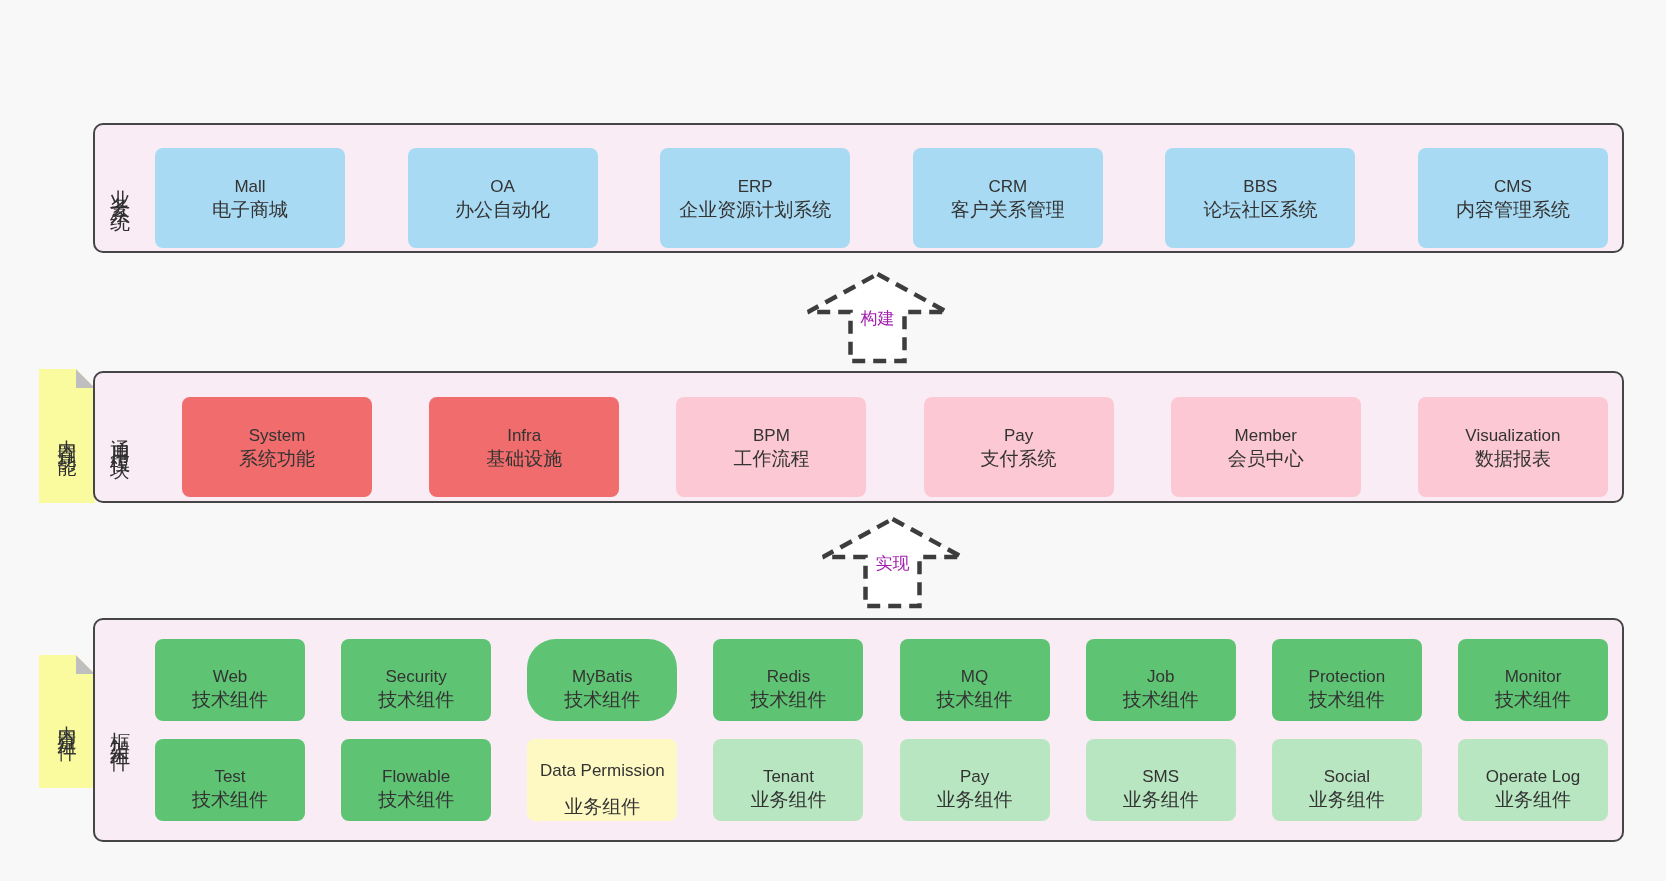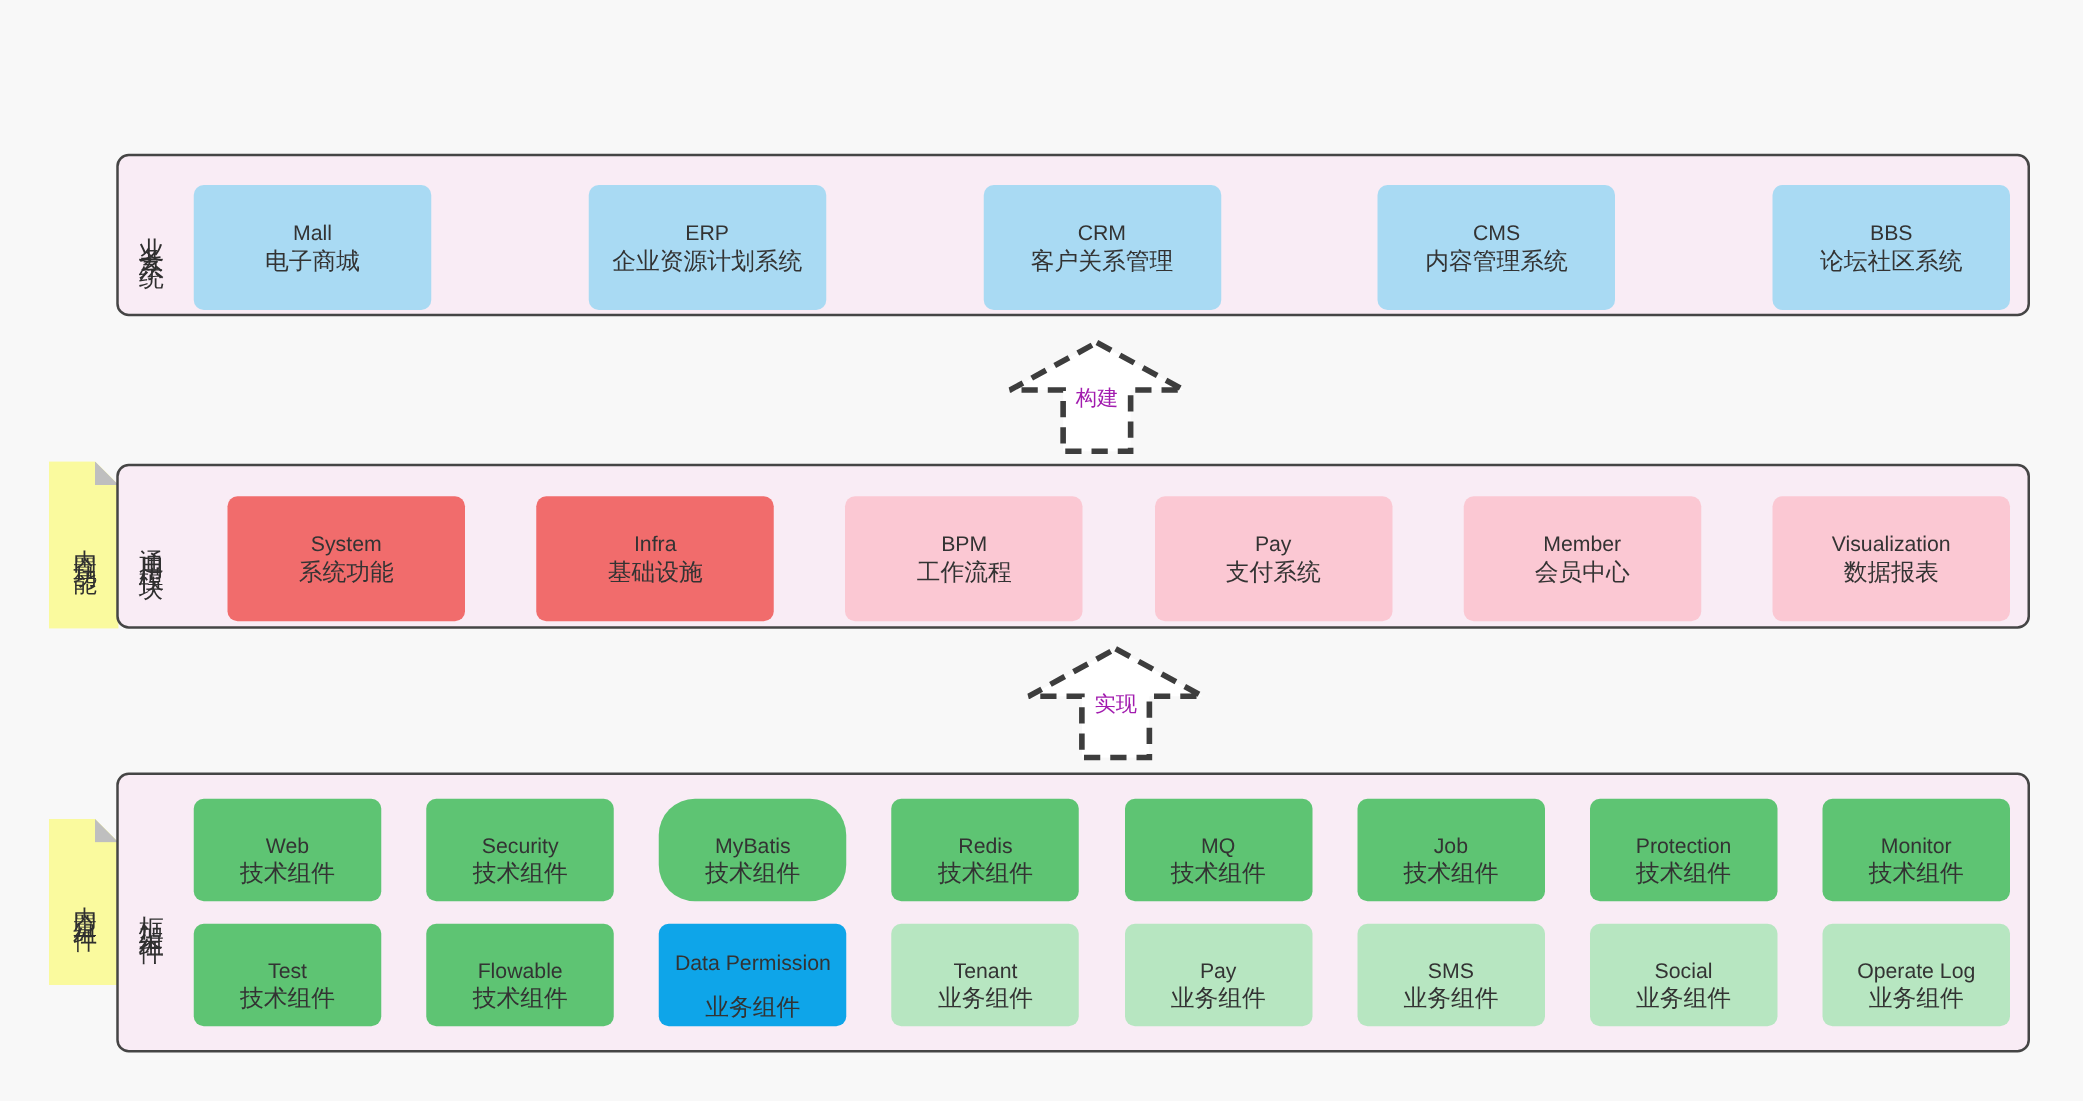--- a/index.html
+++ b/index.html
@@ -90,34 +90,38 @@
 <section class="panel panel-1">
   <div class="side-label">
     <span>业务系统</span>
   </div>
   <div class="boxes">
       <div class="box" style="background: rgb(169, 218, 243);">
         <div class="en">Mall</div>
         <div class="zh">电子商城</div>
       </div>
       <div class="box" style="background: rgb(169, 218, 243);">
+        <div class="en">OA</div>
+        <div class="zh">办公自动化</div>
+      </div>
+      <div class="box" style="background: rgb(169, 218, 243);">
         <div class="en">ERP</div>
         <div class="zh">企业资源计划系统</div>
       </div>
       <div class="box" style="background: rgb(169, 218, 243);">
         <div class="en">CRM</div>
         <div class="zh">客户关系管理</div>
       </div>
       <div class="box" style="background: rgb(169, 218, 243);">
+        <div class="en">BBS</div>
+        <div class="zh">论坛社区系统</div>
+      </div>
+      <div class="box" style="background: rgb(169, 218, 243);">
         <div class="en">CMS</div>
         <div class="zh">内容管理系统</div>
-      </div>
-      <div class="box" style="background: rgb(169, 218, 243);">
-        <div class="en">BBS</div>
-        <div class="zh">论坛社区系统</div>
       </div>
     </div>
 </section>
 
 <div class="arrow arrow-1">
   <svg width="145" height="95" viewBox="0 0 145 95">
     <path d="M72.5 4 L142 42 L99.5 42 L99.5 91 L45.5 91 L45.5 42 L3 42 Z" fill="#ffffff" stroke="#3d3d3d" stroke-width="4.5" stroke-dasharray="13 8"></path>
   </svg>
   <span class="arrow-label">构建</span>
 </div>
@@ -202,21 +206,21 @@
       </div>
     <div class="boxes">
         <div class="box" style="background: rgb(94, 196, 115);">
           <div class="en">Test</div>
           <div class="zh">技术组件</div>
         </div>
         <div class="box" style="background: rgb(94, 196, 115);">
           <div class="en">Flowable</div>
           <div class="zh">技术组件</div>
         </div>
-        <div class="box" style="background: #0ea5e9; gap: 13px;">
+        <div class="box" style="background: #fef9c3; gap: 13px;">
           <div class="en">Data Permission</div>
           <div class="zh">业务组件</div>
         </div>
         <div class="box" style="background: rgb(183, 230, 193);">
           <div class="en">Tenant</div>
           <div class="zh">业务组件</div>
         </div>
         <div class="box" style="background: rgb(183, 230, 193);">
           <div class="en">Pay</div>
           <div class="zh">业务组件</div>

